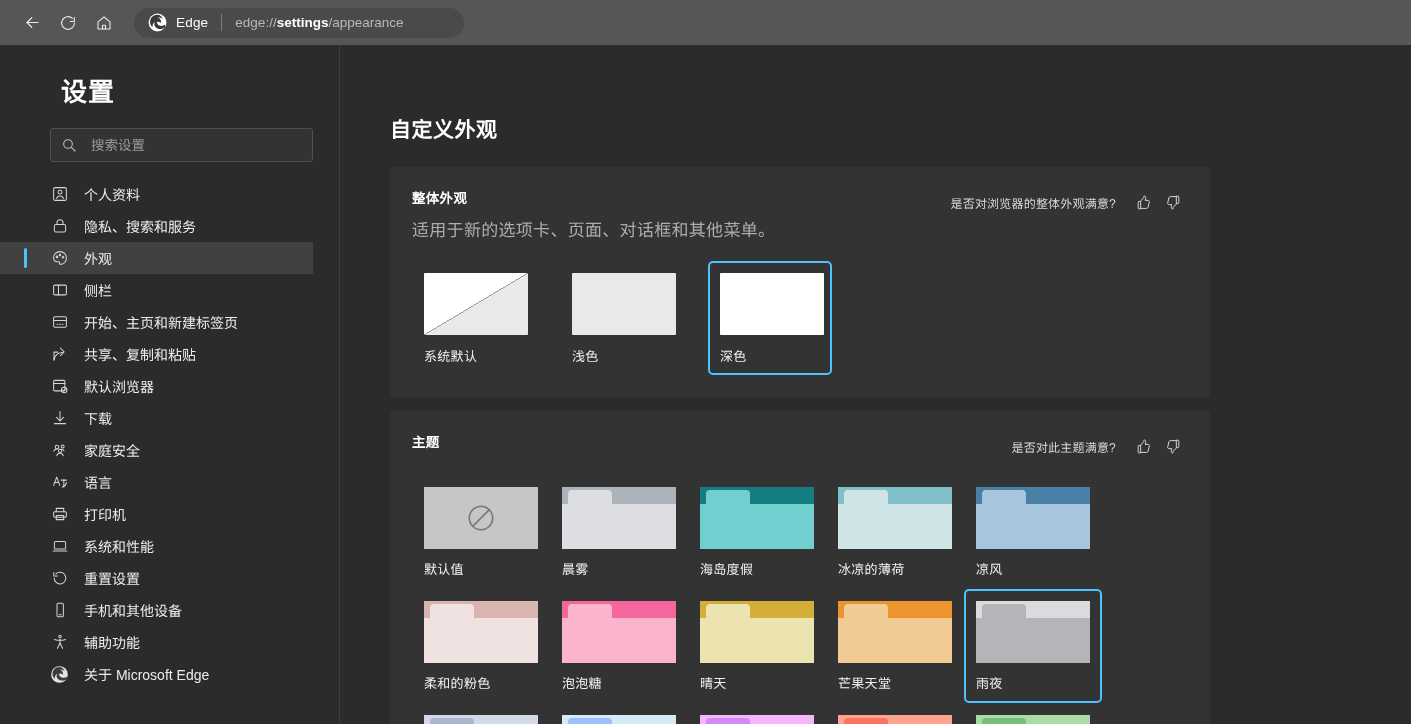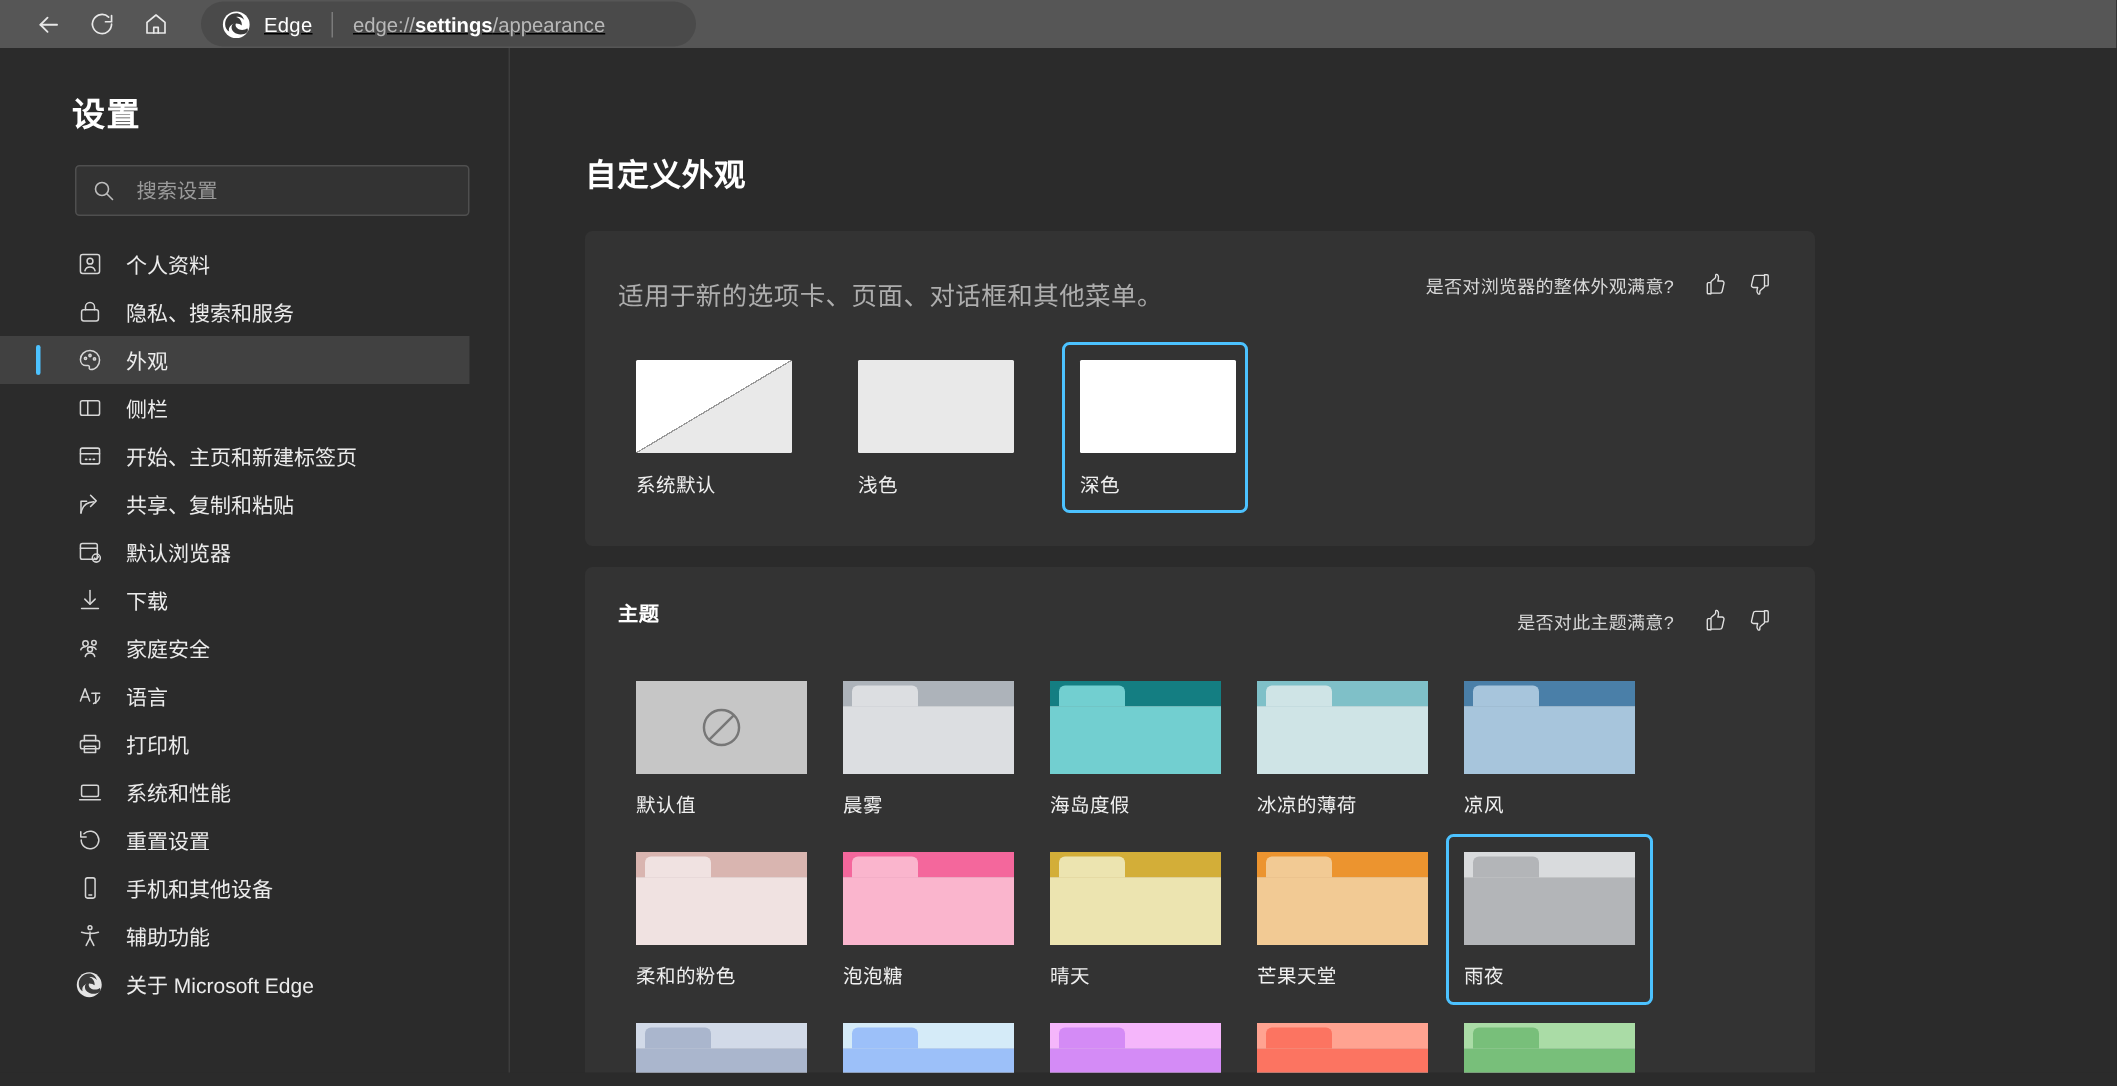--- a/index.html
+++ b/index.html
@@ -6,27 +6,26 @@
   * { box-sizing: border-box; margin: 0; padding: 0; }
   html, body {
     width: 1411px; height: 724px;
     background: #2b2b2b;
     font-family: "Liberation Sans", "DejaVu Sans", sans-serif;
     overflow: hidden;
   }
 
   
   .browser-bar {
-    height: 32px; width: 100%;
+    height: 45px; width: 100%;
     background: #565656;
     display: flex; align-items: center;
     padding-left: 14px;
     gap: 0px;
     position: relative;
-    text-decoration: underline;
   }
   .nav-btn {
     width: 36px; height: 30px;
     display: flex; align-items: center; justify-content: center;
     border-radius: 4px;
     color: #e8e8e8;
   }
   .nav-btn svg { display: block; }
   .addr-pill {
     margin-left: 12px;
@@ -61,23 +60,23 @@
   
   .sidebar {
     width: 340px; flex: 0 0 340px;
     background: #2b2b2b;
     border-right: 1px solid #3d3d3d;
     padding-top: 26px;
     overflow: hidden;
   }
   .settings-title {
     color: #ffffff;
-    font-size: 22px;
+    font-size: 26px;
     font-weight: 600;
-    padding-left: 48px;
+    padding-left: 61px;
     margin-bottom: 20px;
     letter-spacing: 1px;
   }
   .search-wrap {
     margin: 0 26px 0 50px;
     height: 34px;
     background: #333333;
     border: 1px solid #4f4f4f;
     border-radius: 3px;
     display: flex; align-items: center;
@@ -423,20 +422,21 @@
         </div>
       </div>
   </div>
 
   <div class="main">
     <div class="main-title">自定义外观</div>
 
     <div class="card">
       <div class="card-head">
         <div>
+          <div class="card-title">整体外观</div>
           <div class="card-sub">适用于新的选项卡、页面、对话框和其他菜单。</div>
         </div>
         <div class="feedback">
           <span class="feedback-label">是否对浏览器的整体外观满意?</span>
           <div class="fb-btn">
             <svg width="17" height="17" viewBox="0 0 24 24" fill="none" stroke="currentColor" stroke-width="1.3" stroke-linejoin="round">
               <path d="M8 21V10.2c0-.5.2-.9.6-1.2l3.1-2.7c.5-.4.7-1 .7-1.6V3.6c0-.8.9-1.2 1.5-.7.9.8 1.6 2 1.1 3.8L14.4 9h4.1c1.2 0 2 1.1 1.7 2.2l-1.7 7.4c-.2 1-1.1 1.7-2.1 1.7H8z"></path>
               <path d="M8 21H5.6c-.6 0-1.1-.5-1.1-1.1v-8.3c0-.6.5-1.1 1.1-1.1H8"></path>
             </svg>
           </div>

